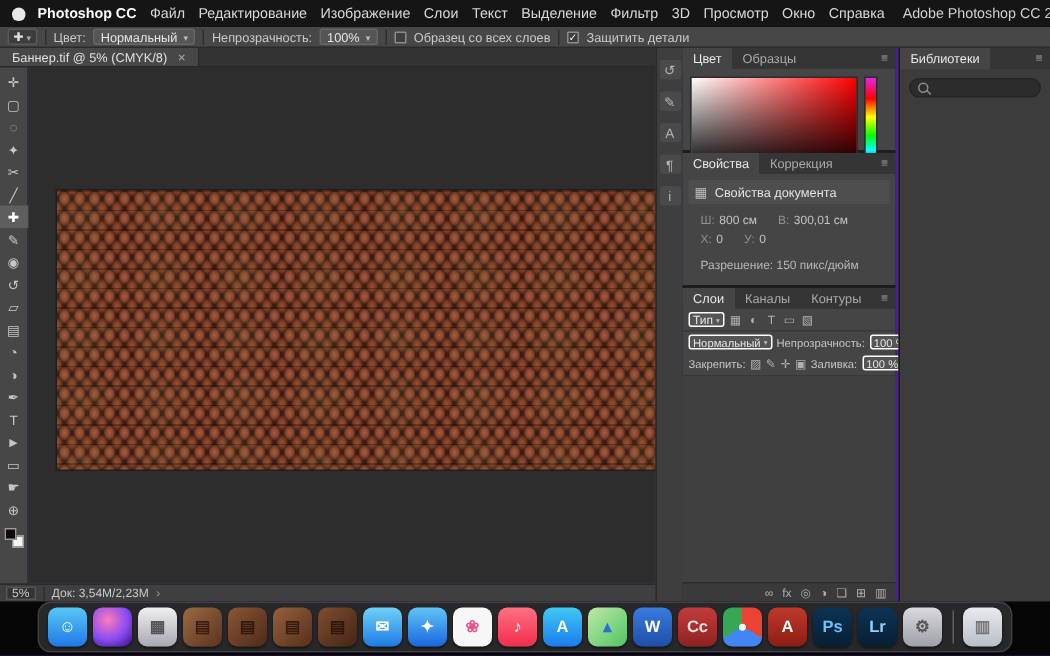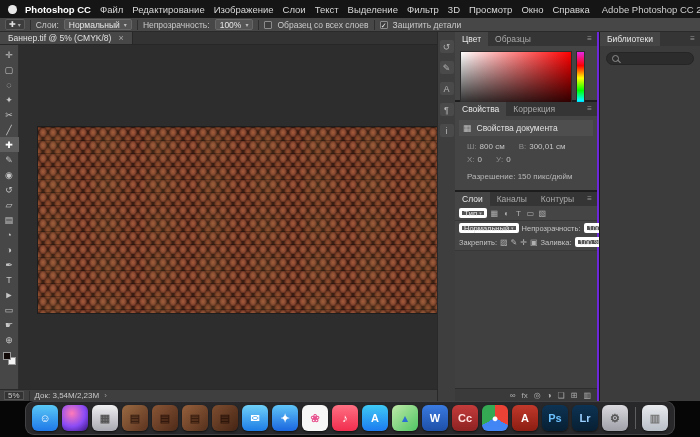--- a/index.html
+++ b/index.html
@@ -1,18 +1,18 @@
 <!DOCTYPE html>
 <html><head>
 <meta charset="utf-8">
 <style>
   * { box-sizing: border-box; margin: 0; padding: 0; }
   html,body { width:700px; height:437px; overflow:hidden; background:#000;
     font-family:"Liberation Sans", sans-serif; }
-  #screen { position:relative; width:700px; height:437px; background:#6d28d9; }
+  #screen { position:relative; width:700px; height:437px; background:#4c1d95; }
 
   
   .menubar { position:absolute; top:0; left:0; width:700px; height:18px;
     background:#151515; display:flex; align-items:center; padding:0 8px;
     font-size:9.5px; color:#d8d8d8; z-index:40; }
   .apple-logo { width:9px; height:9px; background:#e8e8e8; border-radius:50% 50% 46% 46%; margin-right:8px; flex:none; }
   .app-name { font-weight:bold; color:#fff; margin-right:9px; white-space:nowrap; }
   .menu-list { display:flex; gap:9px; white-space:nowrap; }
   .menu-item { color:#d8d8d8; }
   .mb-title { margin-left:12px; color:#cfcfcf; white-space:nowrap; }
@@ -98,21 +98,21 @@
     margin:4px; padding:0 4px; font-size:8.5px; color:#e2e2e2; }
   .doc-icon { font-size:9px; color:#bdbdbd; }
   .props-row { display:flex; gap:14px; padding:2px 12px; font-size:8px; color:#c4c4c4; }
   .props-row .lbl { color:#8f8f8f; margin-right:3px; }
   .props-res { padding:6px 12px 2px; font-size:8px; color:#b8b8b8; }
 
   .layers-filter { display:flex; align-items:center; gap:3px; height:15px; padding:0 4px;
     font-size:8px; border-bottom:1px solid #383838; color:#c0c0c0; flex:none; }
   .mini-icon { font-size:8px; color:#b0b0b0; width:9px; text-align:center; }
   .layers-blend { display:flex; align-items:center; gap:3px; padding:2px 4px; font-size:7.5px; color:#c4c4c4; flex:none; }
-  .value-box { display:inline-flex; align-items:center; gap:2px; background:#555; border:3px solid #ffffff;
+  .value-box { display:inline-flex; align-items:center; gap:2px; background:#555; border:1px solid #ffffff;
     border-radius:2px; height:10px; padding:0 2px; color:#e4e4e4; white-space:nowrap;text-align:center; }
   .value-box:after { content:"▾"; font-size:5px; color:#bbb; }
   .layers-lock { display:flex; align-items:center; gap:3px; padding:2px 4px 3px; font-size:7.5px;
     color:#c4c4c4; border-bottom:1px solid #383838; flex:none; }
   .layer-row { display:flex; align-items:center; height:19px; background:#505050;
     border-bottom:1px solid #3a3a3a; flex:none; }
   .eye-cell { width:15px; height:19px; border-right:1px solid #3c3c3c; display:flex;
     align-items:center; justify-content:center; }
   .eye { width:9px; height:6px; border-radius:50%; background:#d6d6d6; position:relative; }
   .eye:after { content:""; position:absolute; left:3px; top:1.2px; width:3.2px; height:3.2px;
@@ -173,21 +173,21 @@
       </span>
     <span class="mb-title">Adobe Photoshop CC 2017</span>
 
   </div>
 
   <div class="options-bar">
     <span class="tool-preset">
         <span>✚</span>
       </span>
     <span class="sep"></span>
-    <span class="opt-label">Слои:</span>
+    <span class="opt-label">Цвет:</span>
     <span class="mini-select">
         <span>Нормальный</span>
       </span>
     <span class="sep"></span>
     <span class="opt-label">Непрозрачность:</span>
     <span class="mini-select">
         <span>100%</span>
       </span>
     <span class="sep"></span>
     <span class="checkbox"></span>

